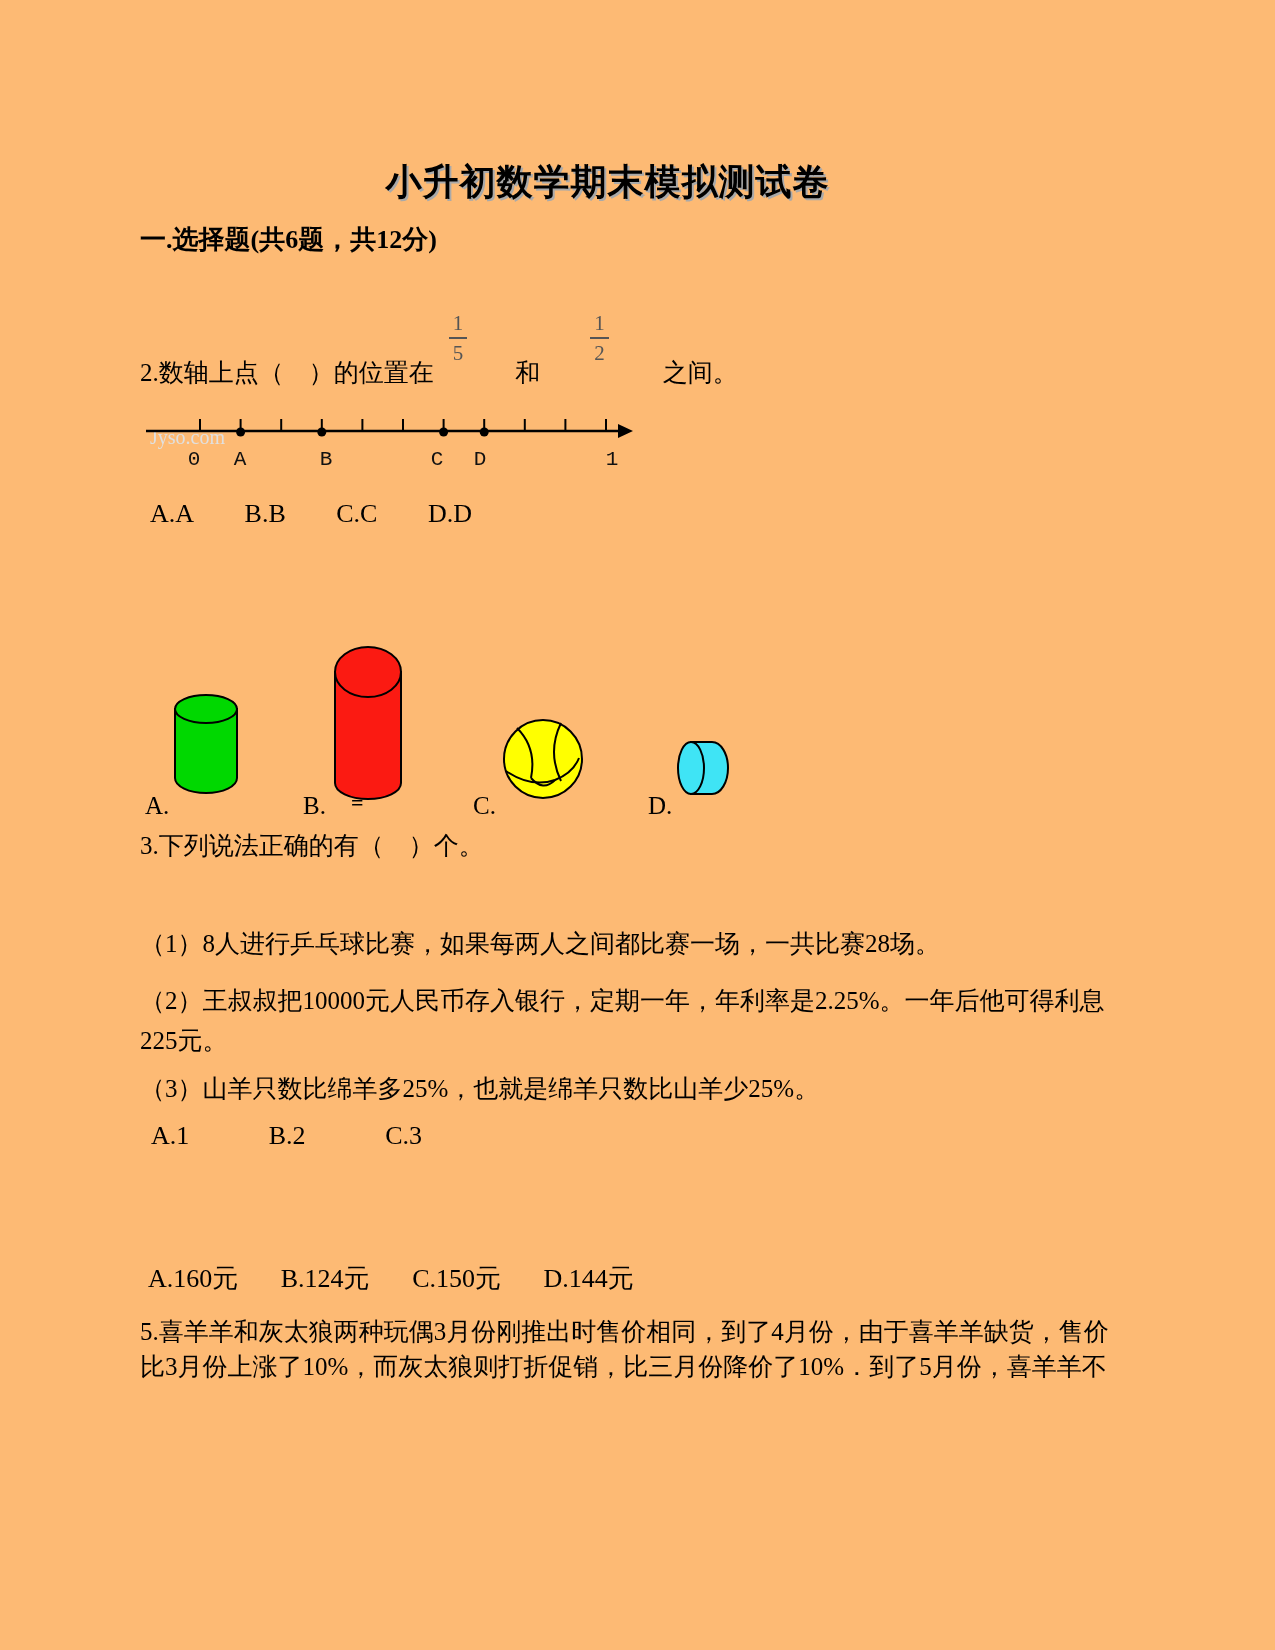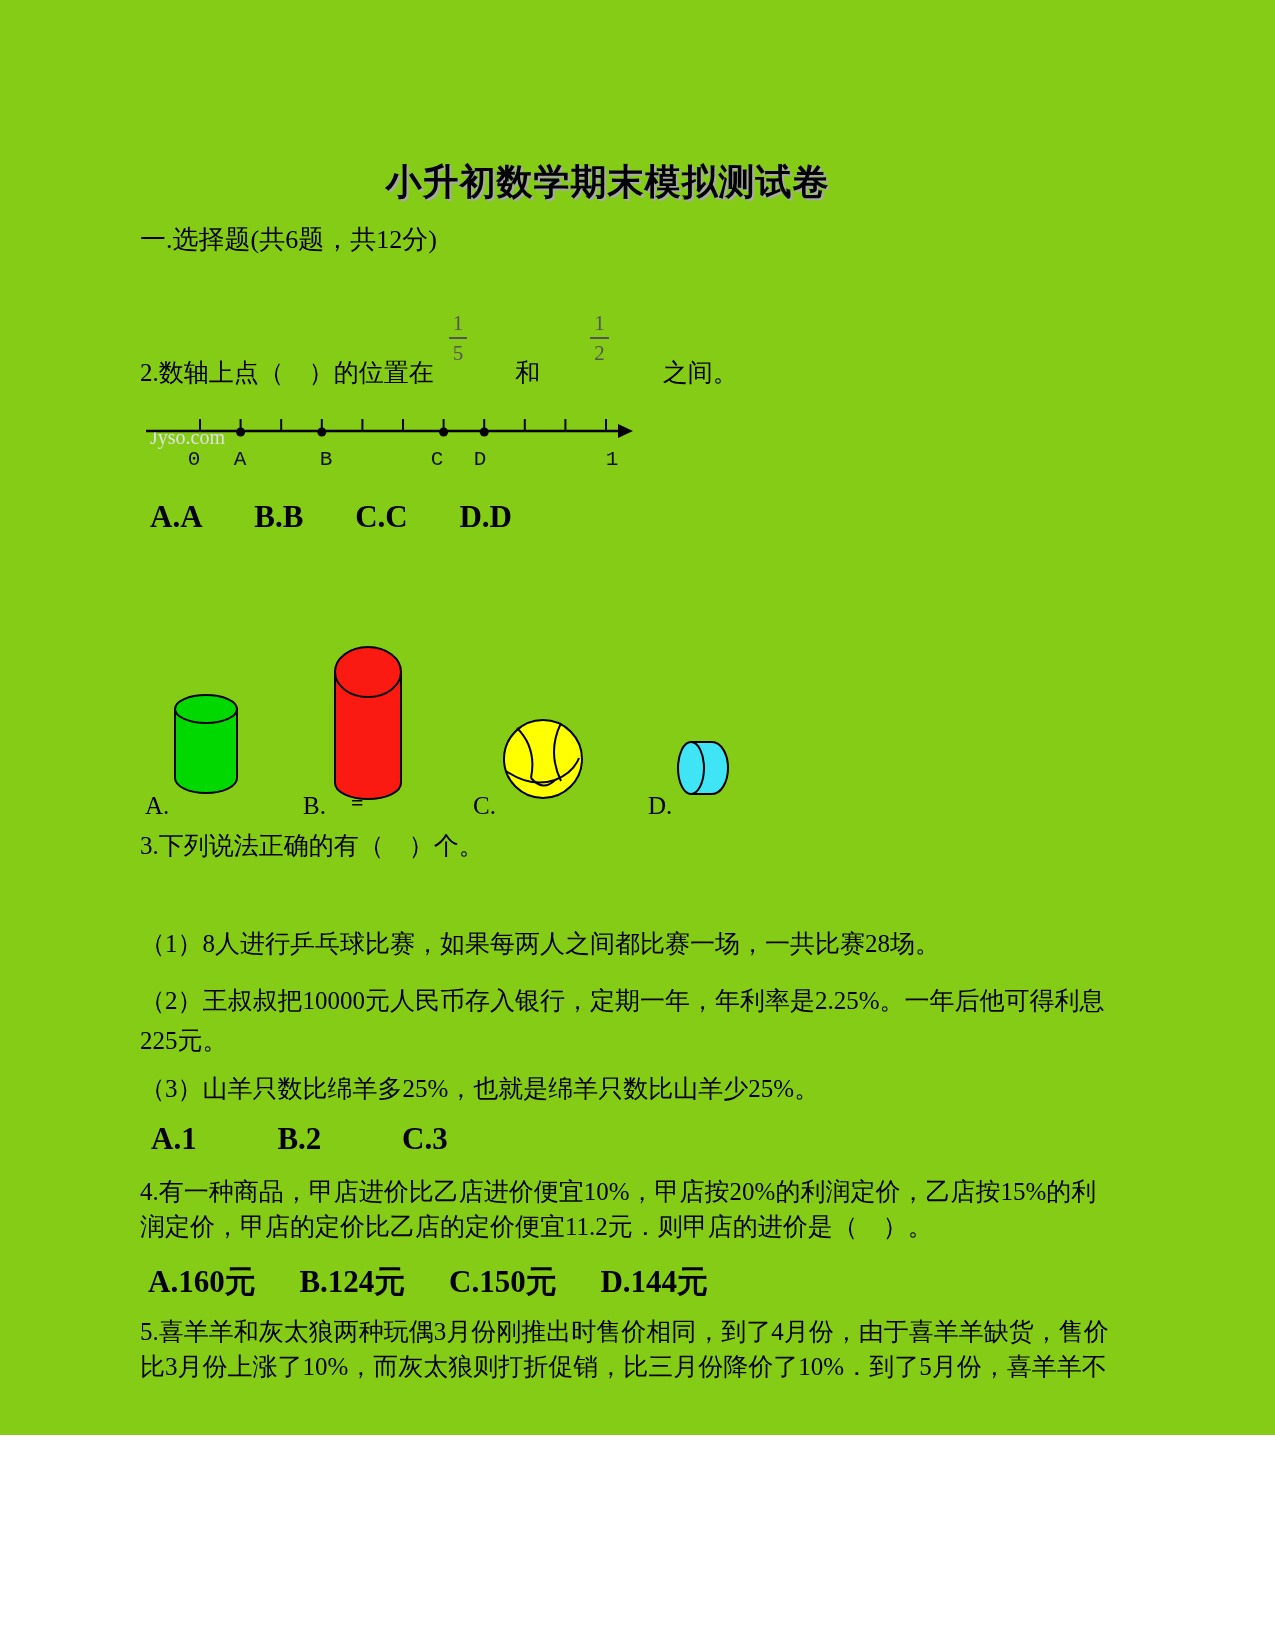--- a/index.html
+++ b/index.html
@@ -1,52 +1,52 @@
 <!DOCTYPE html>
 <html><head>
 <meta charset="utf-8">
 <style>
   html,body { margin:0; padding:0; background:#ffffff; }
   .page {
     position:relative;
-    width:1275px; height:1435px;
-    background:#84cc16;
+    width:1275px; height:1650px;
+    background:#fdba74;
     overflow:hidden;
     font-family:"Liberation Serif","DejaVu Serif",serif;
     color:#000;
   }
   .title {
     position:absolute; left:0; top:134px; width:1215px;
     text-align:center;
     font-size:36px; font-weight:bold; letter-spacing:1px;
     text-shadow:2px 2px 0 #a9a9a9;
   }
   .sec {
     position:absolute; left:140px; top:222px;
-    font-size:26px; font-weight:normal;
+    font-size:26px; font-weight:bold;
   }
   .q1row {
     position:absolute; left:140px; top:311px;
     display:flex; align-items:flex-start;
   }
   .q1row .t { font-size:25px; line-height:25px; margin-top:49px; white-space:pre; }
   .frac {
     display:inline-block; text-align:center;
     font-size:21px; color:#555; line-height:24px;
   }
   .frac .fnum { display:block; padding:0 4px 2px; border-bottom:2px solid #555; }
   .frac .fden { display:block; padding-top:2px; }
   .f1 { margin-left:15px; }
   .conj { margin-left:48px; }
   .f2 { margin-left:50px; }
   .after { margin-left:54px; }
   .numberline { position:absolute; left:144px; top:413px; }
   .nl-label { font-family:"Liberation Mono","DejaVu Sans Mono",monospace; font-size:21px; fill:#111; }
   .nl-watermark { font-family:"Liberation Serif",serif; font-size:20px; fill:#e0e0e0; }
-  .optrow { position:absolute; font-size:31px; white-space:nowrap;font-weight:bold; }
+  .optrow { position:absolute; font-size:26px; white-space:nowrap; }
   .optrow span { display:inline-block; }
   .q1opts { left:150px; top:499px; } .q1opts span { margin-right:44px; }
   .q3opts { left:151px; top:1121px; } .q3opts span { margin-right:73px; }
   .q4opts { left:148px; top:1261px; } .q4opts span { margin-right:36px; }
   .para {
     position:absolute; left:140px; width:1000px;
     font-size:25px; line-height:35px; white-space:pre-line;
   }
   .q2text { top:579px; }
   .q3text { top:828px; }
@@ -169,22 +169,20 @@
   <div class="para st2">（2）王叔叔把10000元人民币存入银行，定期一年，年利率是2.25%。一年后他可得利息
 225元。</div>
   <div class="para st3">（3）山羊只数比绵羊多25%，也就是绵羊只数比山羊少25%。</div>
 
   <div class="optrow q3opts">
     <span>A.1</span>
     <span>B.2</span>
     <span>C.3</span>
   </div>
 
-  <div class="para q4text">4.有一种商品，甲店进价比乙店进价便宜10%，甲店按20%的利润定价，乙店按15%的利
-润定价，甲店的定价比乙店的定价便宜11.2元．则甲店的进价是（　）。</div>
 
   <div class="optrow q4opts">
     <span>A.160元</span>
     <span>B.124元</span>
     <span>C.150元</span>
     <span>D.144元</span>
   </div>
 
   <div class="para q5text">5.喜羊羊和灰太狼两种玩偶3月份刚推出时售价相同，到了4月份，由于喜羊羊缺货，售价
 比3月份上涨了10%，而灰太狼则打折促销，比三月份降价了10%．到了5月份，喜羊羊不</div>

